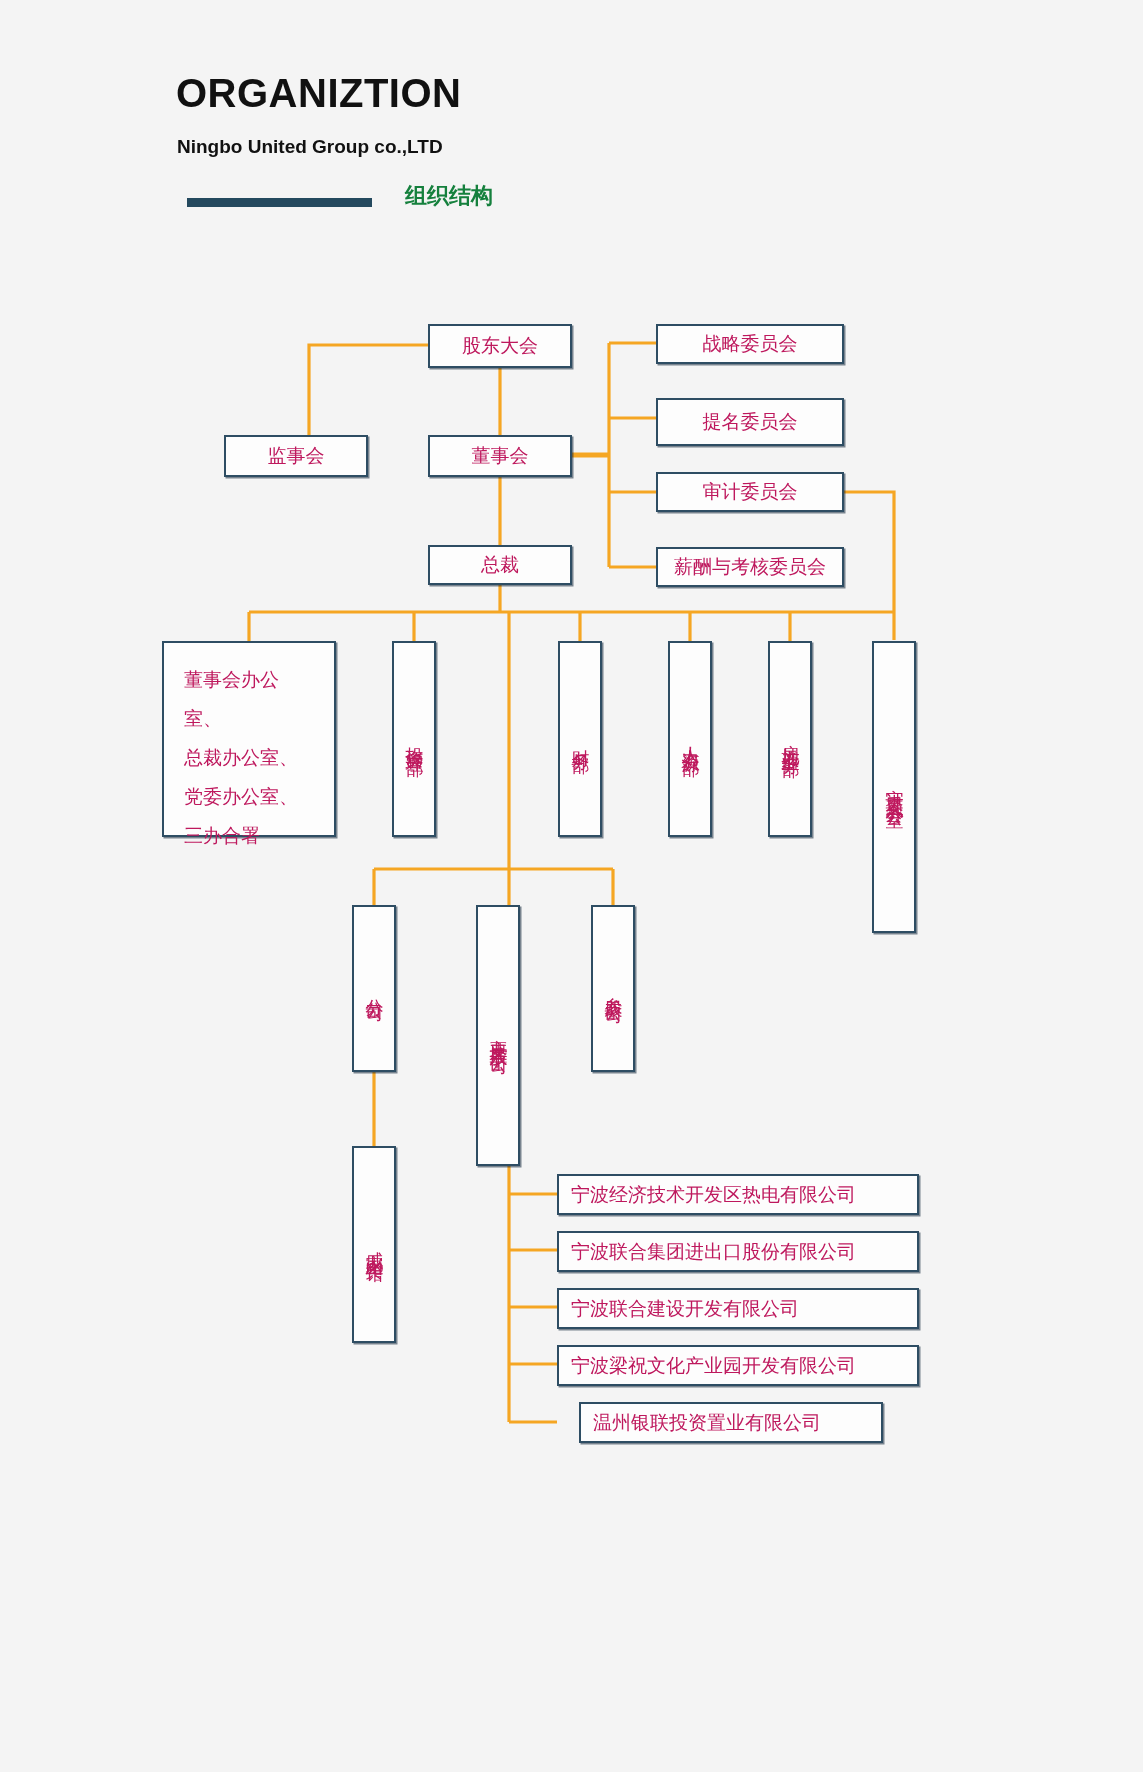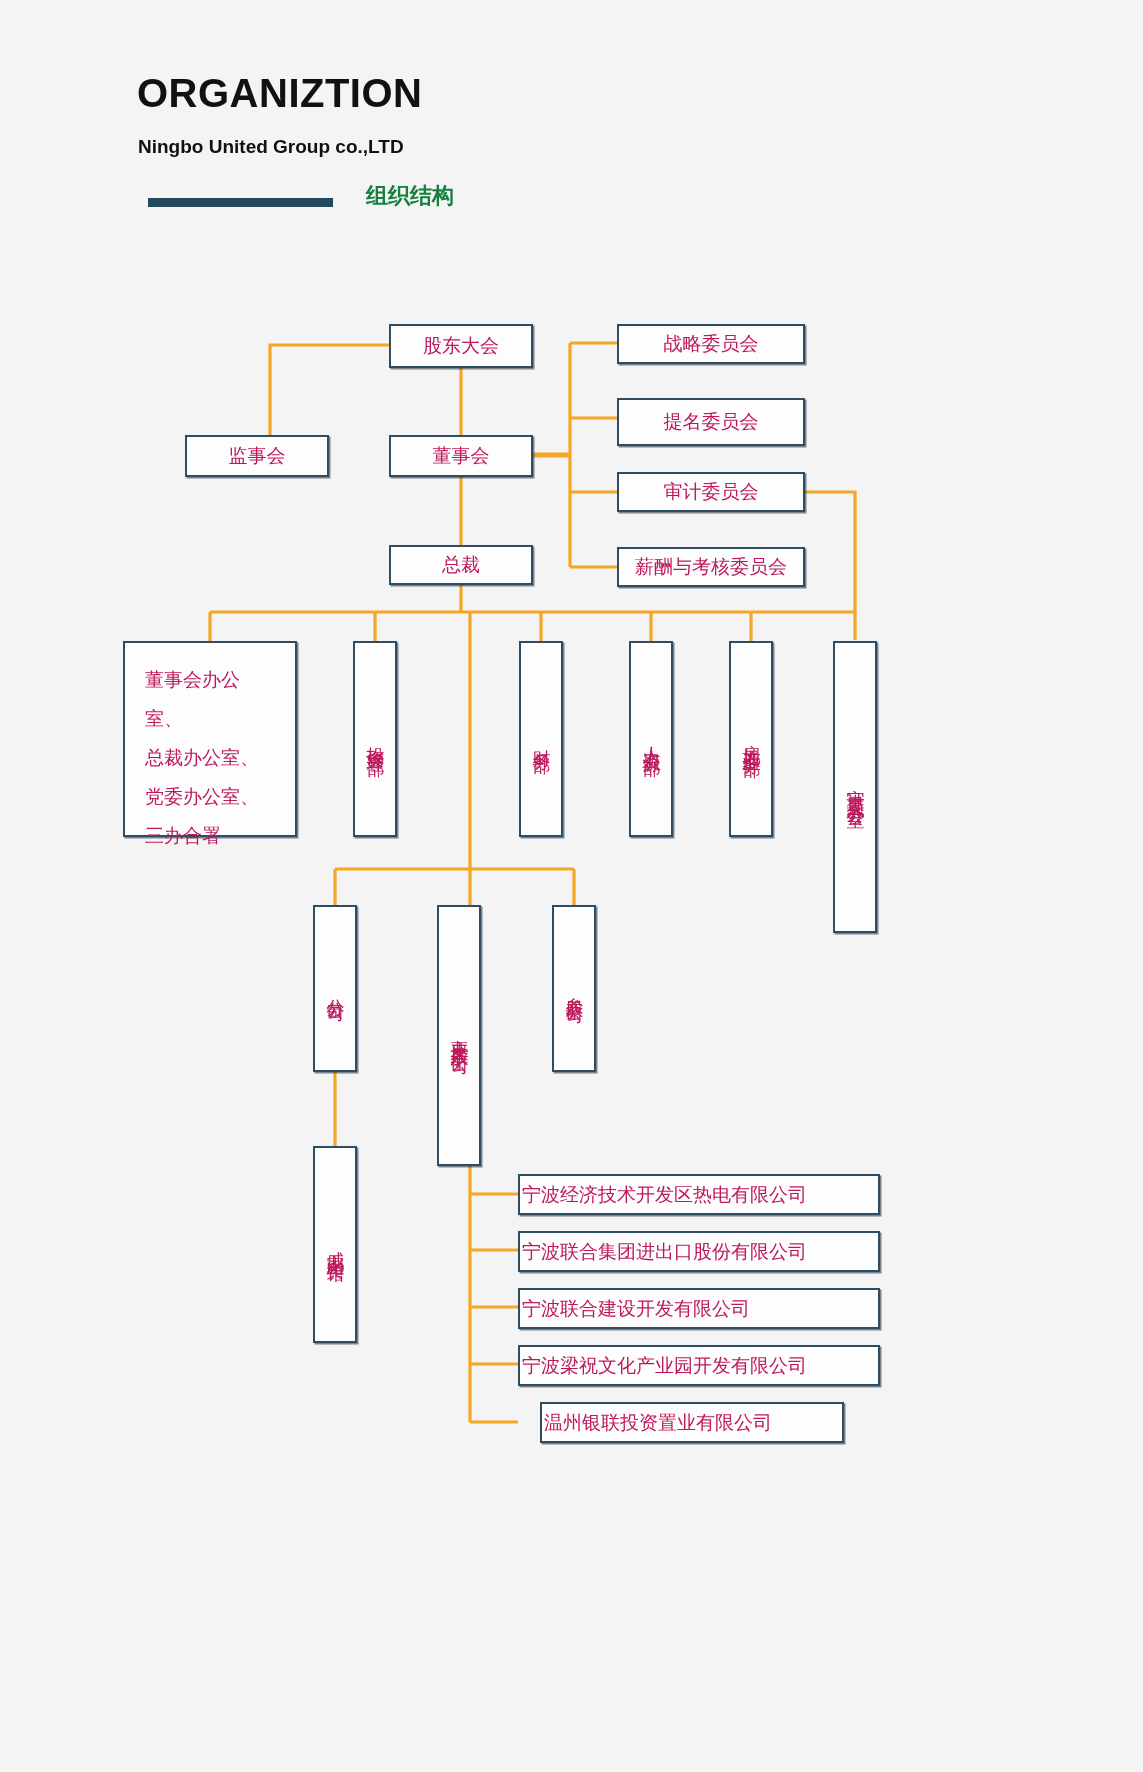--- a/index.html
+++ b/index.html
@@ -5,21 +5,21 @@
 <style>
   html,body{margin:0;padding:0;}
   body{
     width:1143px;height:1772px;
     background:#f4f4f4;
     font-family:"Liberation Sans","DejaVu Sans",sans-serif;
     position:relative;
     overflow:hidden;
     color:#1a1a1a;
   }
-  #chart-root{position:absolute;inset:0;}
+  #chart-root{position:absolute;inset:0;margin-left:39px;}
 
   
   .hdr{position:absolute;left:0;top:0;width:100%;height:240px;}
   .hdr-title{
     position:absolute;left:137px;top:73px;
     font-size:40px;font-weight:bold;letter-spacing:.5px;
     color:#111;line-height:1;
   }
   .hdr-sub{
     position:absolute;left:138px;top:137px;
@@ -62,21 +62,21 @@
   .node.multi{
     display:block;
     text-align:left;
     padding:18px 20px;
     font-size:19px;
     line-height:2.05;
   }
   .node.sub{
     font-size:19px;
     justify-content:flex-start;
-    padding-left:2px;
+    padding-left:12px;
   }
 </style>
 </head>
 <body>
 
 <div id="chart-root">
 
   <div class="hdr">
     <div class="hdr-title">ORGANIZTION</div>
     <div class="hdr-sub">Ningbo United Group co.,LTD</div>

